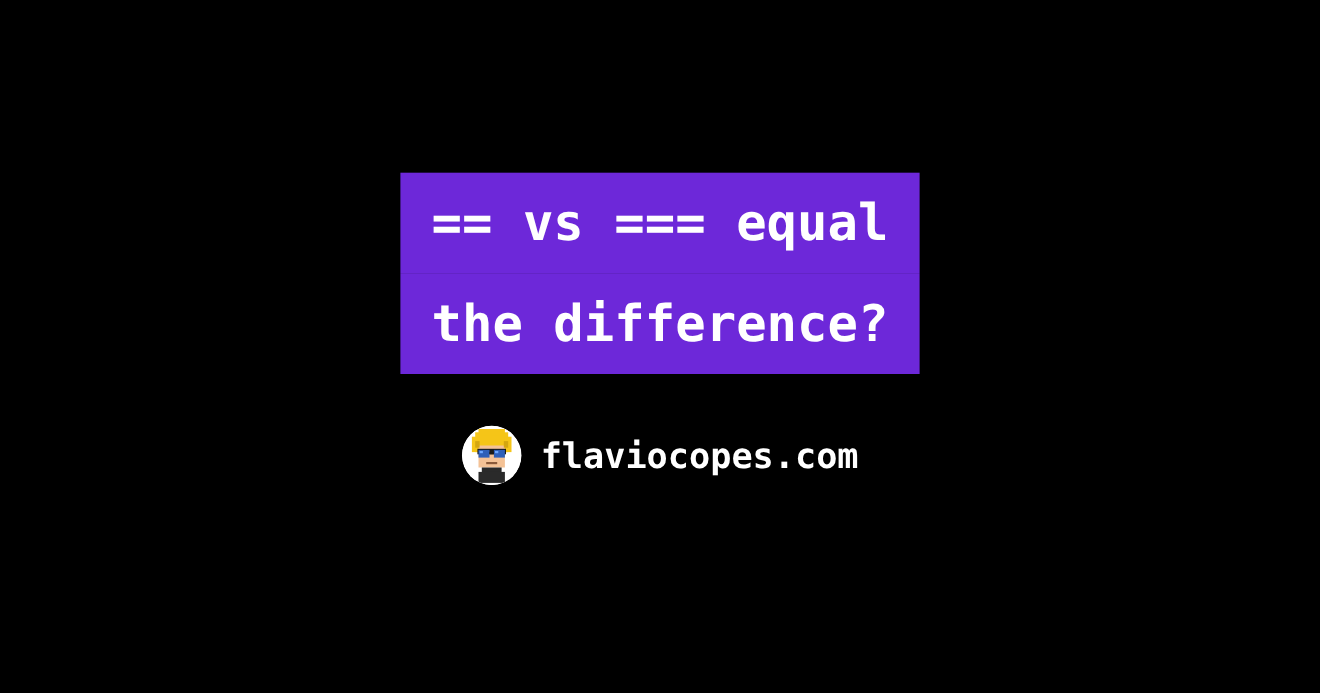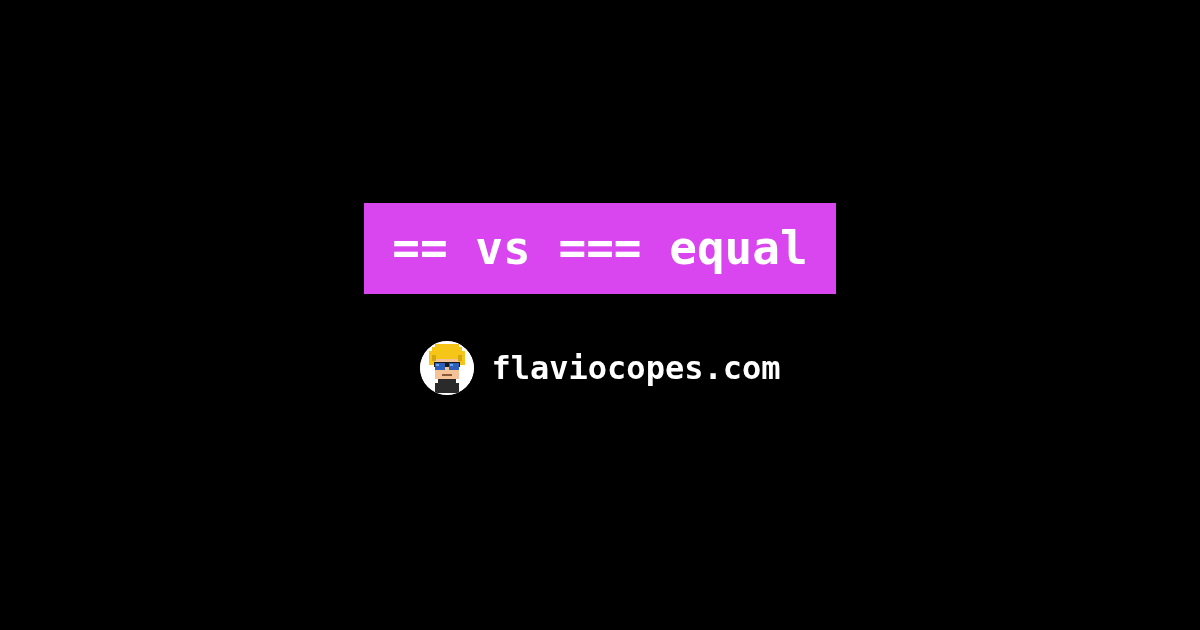--- a/index.html
+++ b/index.html
@@ -18,21 +18,21 @@
       font-family: "Menlo", "Consolas", "DejaVu Sans Mono", monospace;
       overflow: hidden;
     }
     .title-container {
       display: flex;
       flex-direction: column;
       align-items: center;
       margin-top: -30px;
     }
     .title-line {
-      background: #d946ef;
+      background: #6d28d9;
       color: #ffffff;
       font-size: 46px;
       font-weight: bold;
       padding: 18px 28px;
       line-height: 1.2;
       white-space: nowrap;
       margin-bottom: 2px;
       margin-top: -2px;
     }
     .footer {
@@ -60,20 +60,21 @@
       font-size: 32px;
       font-weight: bold;
       font-family: "Menlo", "Consolas", "DejaVu Sans Mono", monospace;
     }
   </style>
 </head>
 <body>
 
 <div class="title-container">
   <div class="title-line">== vs === equal</div>
+  <div class="title-line">the difference?</div>
 </div>
 
 <div class="footer">
   <div class="avatar">
     <svg viewBox="0 0 54 54" xmlns="http://www.w3.org/2000/svg">
       <circle cx="27" cy="27" r="27" fill="#ffffff"></circle>
 
       <rect x="12" y="6" width="30" height="18" fill="#f5c518"></rect>
       <rect x="9" y="10" width="6" height="14" fill="#f5c518"></rect>
       <rect x="39" y="10" width="6" height="14" fill="#f5c518"></rect>

